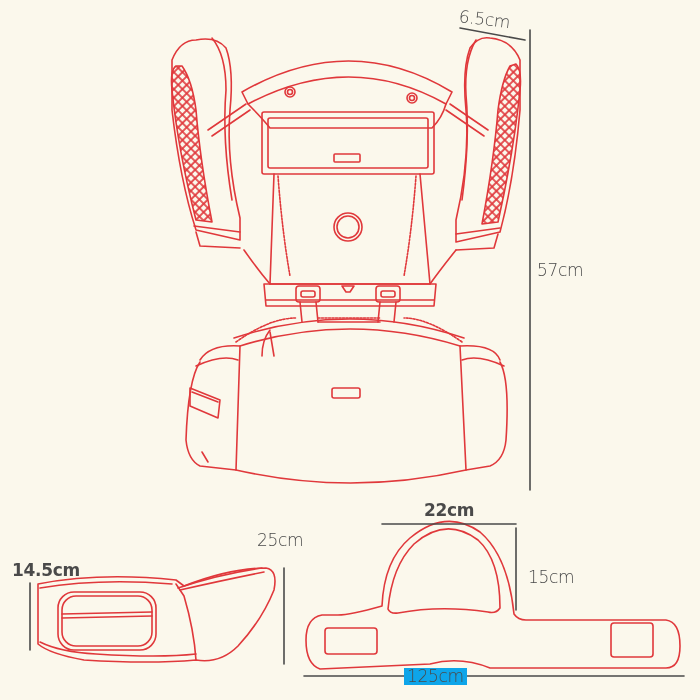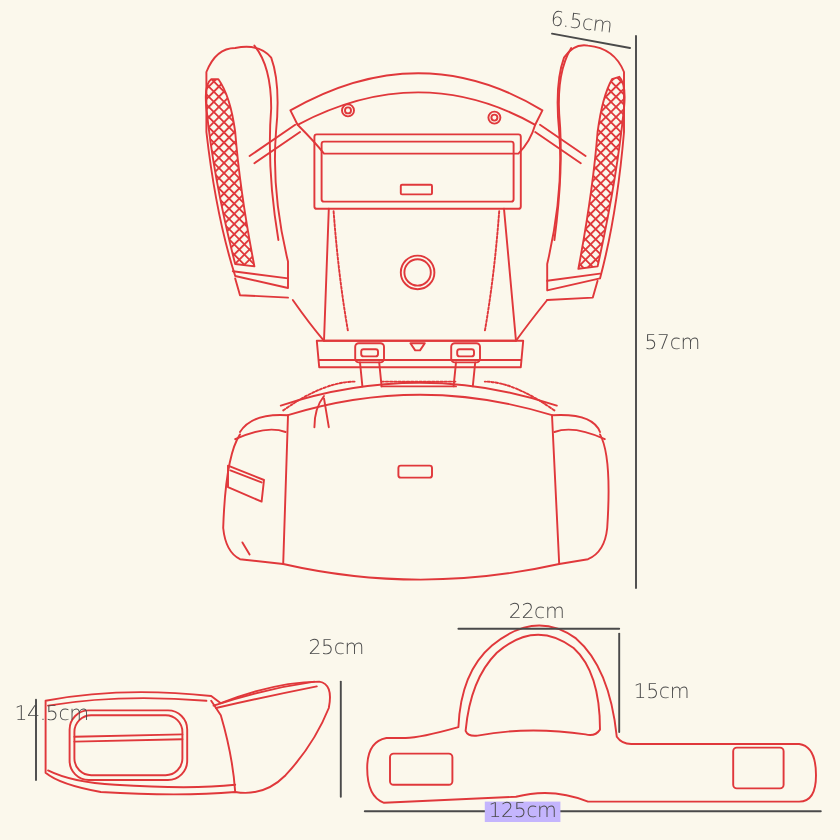--- a/index.html
+++ b/index.html
@@ -14,21 +14,21 @@
       position: absolute;
       color: #4a4a4a;
       font-family: "DejaVu Sans", sans-serif;
       font-weight: 300;
       font-size: 17px;
       letter-spacing: -0.3px;
       white-space: nowrap;
       line-height: 1;
       background: transparent;
     }
-    .lbl-bg { background: #c4b5fd; padding: 0 3px; text-align: right; }
+    .lbl-bg { background: #0ea5e9; padding: 0 3px; text-align: right; }
   </style>
 </head>
 <body>
 
 <div class="canvas">
 
   <svg width="700" height="700" viewBox="0 0 700 700" fill="none" stroke="#e0383b" stroke-width="1.6" stroke-linejoin="round" stroke-linecap="round">
     <defs>
       <pattern id="mesh" width="6" height="6" patternUnits="userSpaceOnUse" patternTransform="rotate(45)">
         <rect width="6" height="6" fill="none"></rect>
@@ -145,19 +145,19 @@
       <line x1="530" y1="30" x2="530" y2="490"></line>
       <line x1="30" y1="583" x2="30" y2="650"></line>
       <line x1="284" y1="568" x2="284" y2="664"></line>
       <line x1="382" y1="524" x2="516" y2="524"></line>
       <line x1="516" y1="528" x2="516" y2="610"></line>
       <line x1="304" y1="676" x2="684" y2="676"></line>
     </g>
   </svg>
 
   <span class="lbl" style="left:460px; top:8px; transform:rotate(7deg); transform-origin:left top;">6.5cm</span>
-  <span class="lbl" style="left:537px; top:278px;text-align:right;">57cm</span>
-  <span class="lbl" style="left:12px; top:587px;">14.5cm</span>
+  <span class="lbl" style="left:537px; top:262px;text-align:right;">57cm</span>
+  <span class="lbl" style="left:12px; top:562px;font-weight:bold;">14.5cm</span>
   <span class="lbl" style="left:257px; top:532px;">25cm</span>
-  <span class="lbl" style="left:424px; top:502px;">22cm</span>
+  <span class="lbl" style="left:424px; top:502px;font-weight:bold;">22cm</span>
   <span class="lbl" style="left:528px; top:569px;">15cm</span>
   <span class="lbl lbl-bg" style="left:404px; top:668px;">125cm</span>
 </div>
 
 </body></html>

